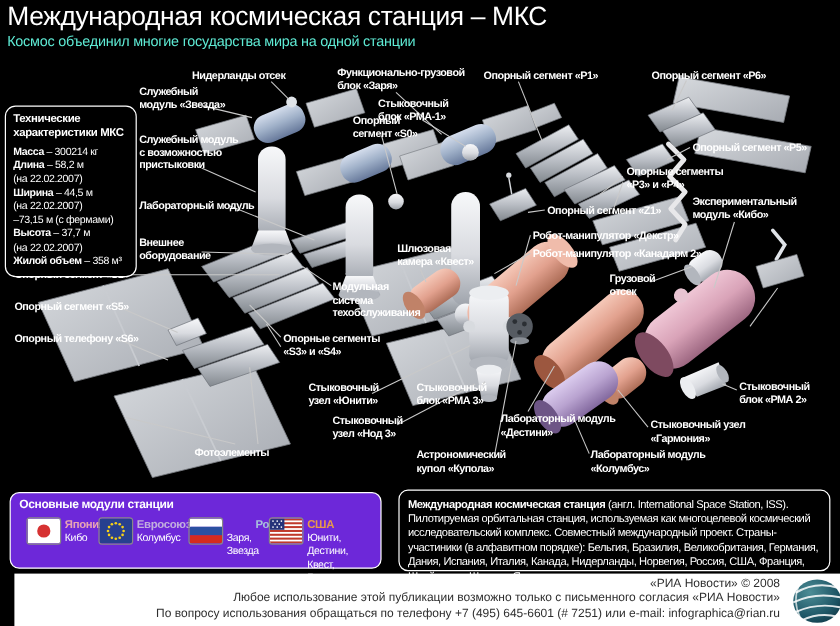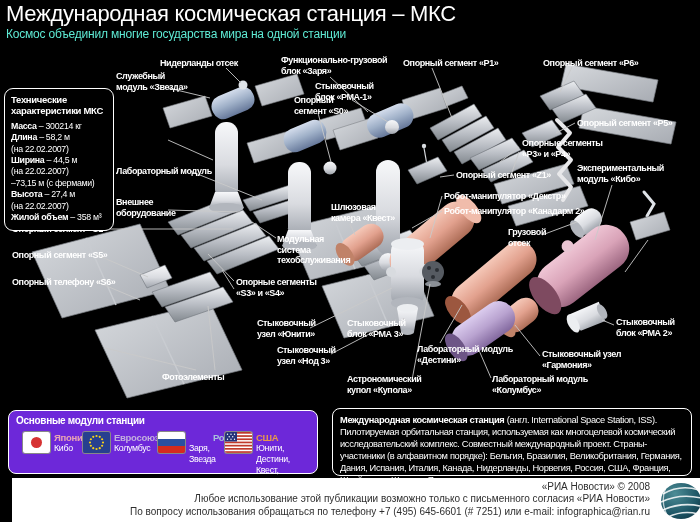--- a/index.html
+++ b/index.html
@@ -283,20 +283,23 @@
   <div class="lbl" style="left:281px;top:55px">Функционально-грузовой
 блок «Заря»</div>
   <div class="lbl" style="left:403px;top:58px">Опорный сегмент «Р1»</div>
   <div class="lbl" style="left:543px;top:58px">Опорный сегмент «Р6»</div>
   <div class="lbl" style="left:116px;top:71px">Служебный
 модуль «Звезда»</div>
   <div class="lbl" style="left:315px;top:81px">Стыковочный
 блок «РМА-1»</div>
   <div class="lbl" style="left:294px;top:95px">Опорный
 сегмент «S0»</div>
+  <div class="lbl" style="left:116px;top:111px">Служебный модуль
+с возможностью
+пристыковки</div>
   <div class="lbl" style="left:577px;top:118px">Опорный сегмент «Р5»</div>
   <div class="lbl" style="left:522px;top:138px">Опорные сегменты
 «Р3» и «Р4»</div>
   <div class="lbl" style="left:116px;top:166px">Лабораторный модуль</div>
   <div class="lbl" style="left:577px;top:163px">Экспериментальный
 модуль «Кибо»</div>
   <div class="lbl" style="left:456px;top:170px">Опорный сегмент «Z1»</div>
   <div class="lbl" style="left:444px;top:191px">Робот-манипулятор «Декстр»</div>
   <div class="lbl" style="left:116px;top:197px">Внешнее
 оборудование</div>
@@ -332,21 +335,21 @@
 «Колумбус»</div>
 
   <div class="techbox">
     <div class="tb-title">Технические характеристики МКС</div>
     <div class="tb-row"><b>Масса</b><span> – 300214 кг</span></div>
     <div class="tb-row"><b>Длина</b><span> – 58,2 м</span></div>
     <div class="tb-row"><span>(на 22.02.2007)</span></div>
     <div class="tb-row"><b>Ширина</b><span> – 44,5 м</span></div>
     <div class="tb-row"><span>(на 22.02.2007)</span></div>
     <div class="tb-row"><span>–73,15 м (с фермами)</span></div>
-    <div class="tb-row"><b>Высота</b><span> – 27,4 м</span></div>
+    <div class="tb-row"><b>Высота</b><span> – 37,7 м</span></div>
     <div class="tb-row"><span>(на 22.02.2007)</span></div>
     <div class="tb-row"><b>Жилой объем</b><span> – 358 м³</span></div>
   </div>
 
   <div class="legendbox">
     <div class="legend-title">Основные модули станции</div>
 
     <div class="legend-entry" style="left:14px">
       <span class="legend-flag">
         <svg width="27" height="21">

